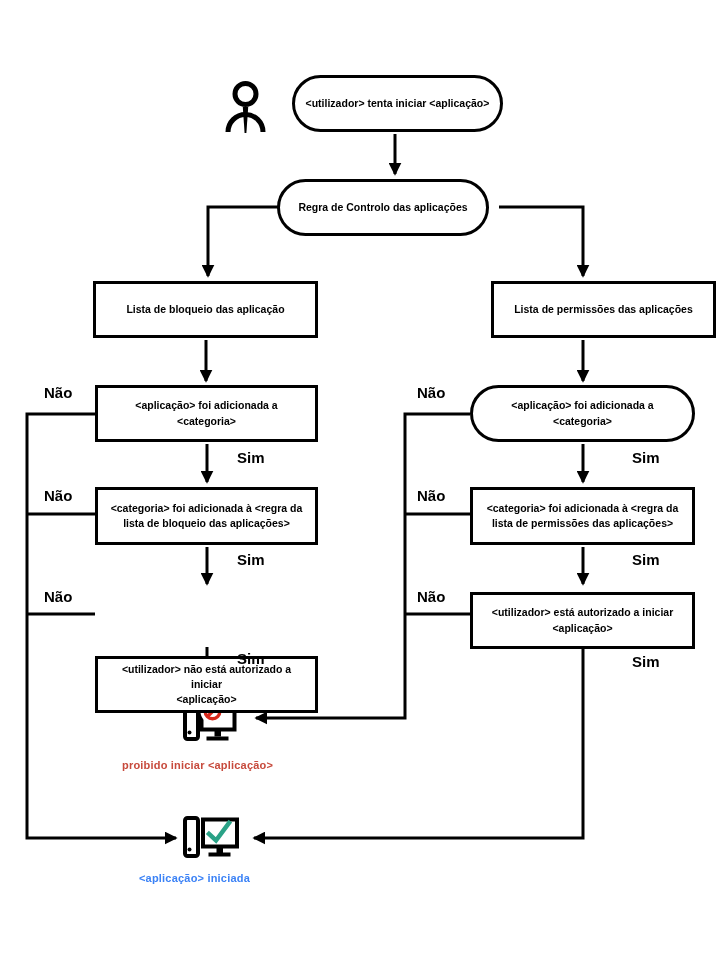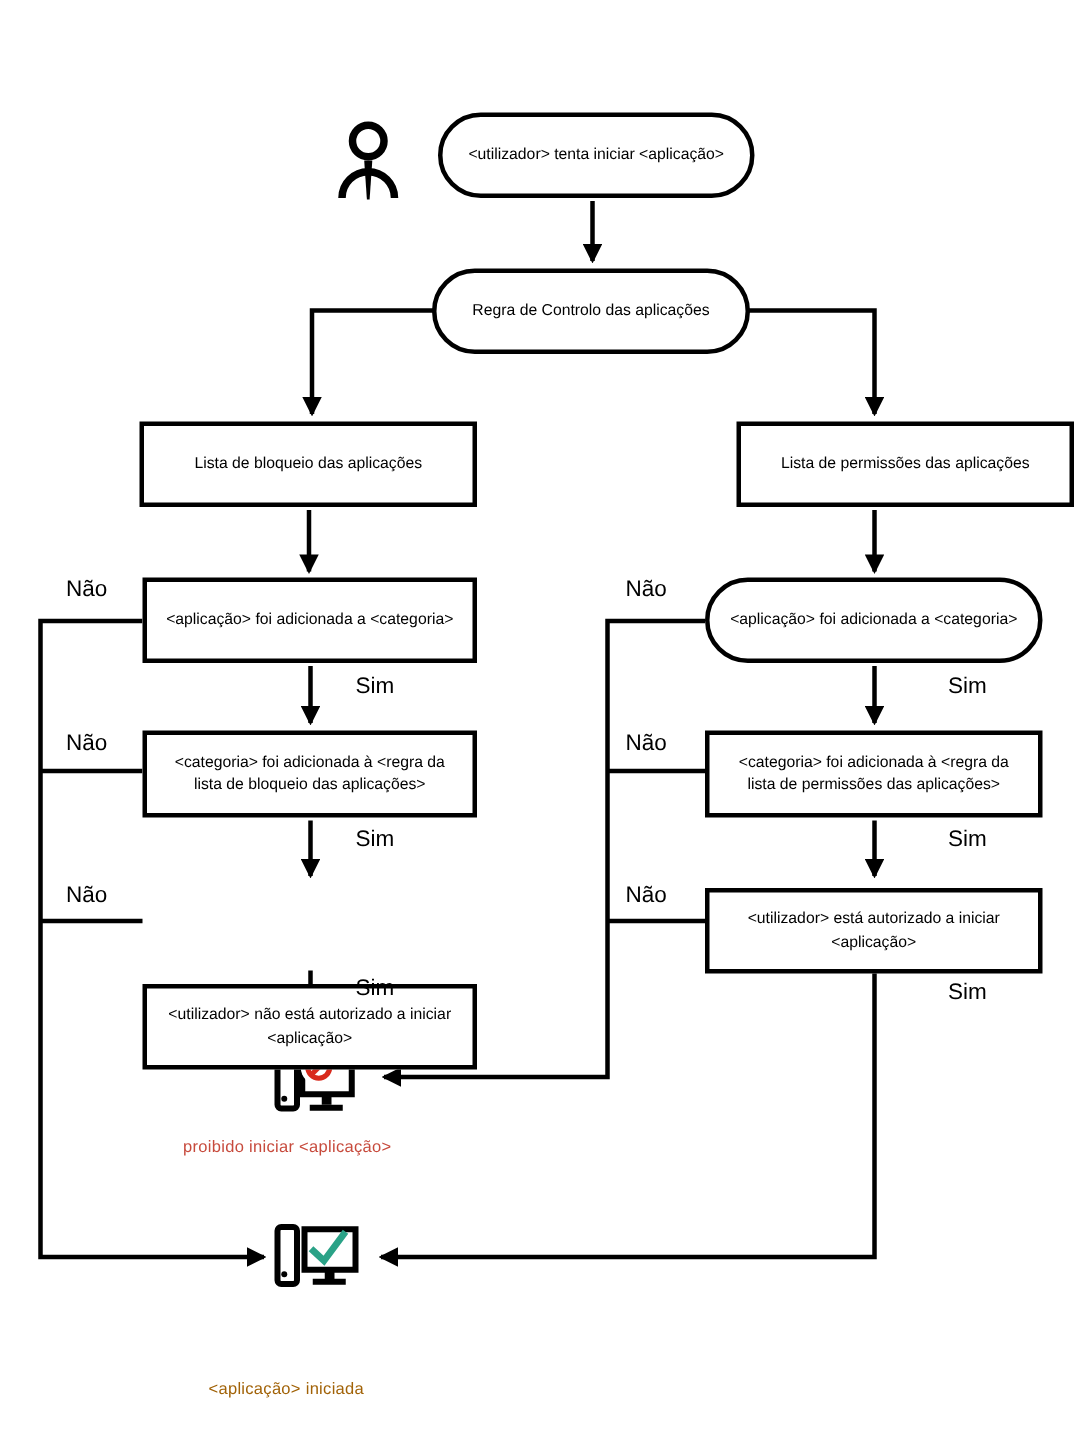--- a/index.html
+++ b/index.html
@@ -1,30 +1,30 @@
 <!DOCTYPE html>
 <html><head>
 <meta charset="utf-8">
 <style>
   html,body{margin:0;padding:0;background:#fff;}
   .canvas{
     position:relative;width:720px;height:960px;background:#ffffff;
-    font-family:"Liberation Sans","DejaVu Sans",sans-serif;color:#000;overflow:hidden;
+    font-family:"Liberation Sans","DejaVu Sans",sans-serif;color:#000;overflow:hidden;font-weight:bold;
   }
   svg.layer{position:absolute;left:0;top:0;width:720px;height:960px;}
   .node{
     position:absolute;box-sizing:border-box;border:3px solid #000;background:#fff;
     display:flex;align-items:center;justify-content:center;text-align:center;
     font-size:10.5px;line-height:1.45;white-space:pre-line;padding:2px 10px;
   }
   .pill{border-radius:29px;}
   .lbl{position:absolute;font-size:15px;color:#000;text-align:right;}
   .caption{position:absolute;font-size:11px;letter-spacing:0.2px;}
   .cap-blocked{color:#c74a3c;}
-  .cap-started{color:#a16207;margin-top:48px;}
+  .cap-started{color:#3b82f6;}
 </style>
 </head>
 <body>
 
 <div class="canvas">
 
   <svg class="layer" viewBox="0 0 720 960" xmlns="http://www.w3.org/2000/svg">
     <defs>
       <marker id="arrow" viewBox="0 0 12 12" refX="10.5" refY="6" markerWidth="13" markerHeight="13" orient="auto" markerUnits="userSpaceOnUse">
         <path d="M0,0 L12,6 L0,12 Z" fill="#000"></path>
@@ -73,23 +73,23 @@
       <circle cx="189.5" cy="849.5" r="2" fill="#000"></circle>
       <rect x="203" y="819.5" width="34" height="27" fill="#fff" stroke="#000" stroke-width="4"></rect>
       <rect x="216.5" y="846.5" width="6.5" height="7" fill="#000"></rect>
       <rect x="208.5" y="852.5" width="22" height="4" fill="#000"></rect>
       <path d="M209,834 L216,840.5 L229,823" fill="none" stroke-width="4.5" stroke-linecap="square" stroke="#2aa287"></path>
     </g>
   </svg>
 
   <div class="node pill" style="left:292px;top:75px;width:211px;height:57px;">&lt;utilizador&gt; tenta iniciar &lt;aplicação&gt;</div>
 
-  <div class="node pill" style="left:288px;top:179px;width:212px;height:57px;">Regra de Controlo das aplicações</div>
+  <div class="node pill" style="left:277px;top:179px;width:212px;height:57px;">Regra de Controlo das aplicações</div>
 
-  <div class="node" style="left:93px;top:281px;width:225px;height:57px;">Lista de bloqueio das aplicações</div>
+  <div class="node" style="left:93px;top:281px;width:225px;height:57px;">Lista de bloqueio das aplicação</div>
 
   <div class="node" style="left:470px;top:281px;width:225px;height:57px;margin-left:21px;">Lista de permissões das aplicações</div>
 
   <div class="node" style="left:95px;top:385px;width:223px;height:57px;">&lt;aplicação&gt; foi adicionada a &lt;categoria&gt;</div>
 
   <div class="node pill" style="left:470px;top:385px;width:225px;height:57px;">&lt;aplicação&gt; foi adicionada a &lt;categoria&gt;</div>
 
   <div class="node" style="left:95px;top:487px;width:223px;height:58px;">&lt;categoria&gt; foi adicionada à &lt;regra da
 lista de bloqueio das aplicações&gt;</div>
 

